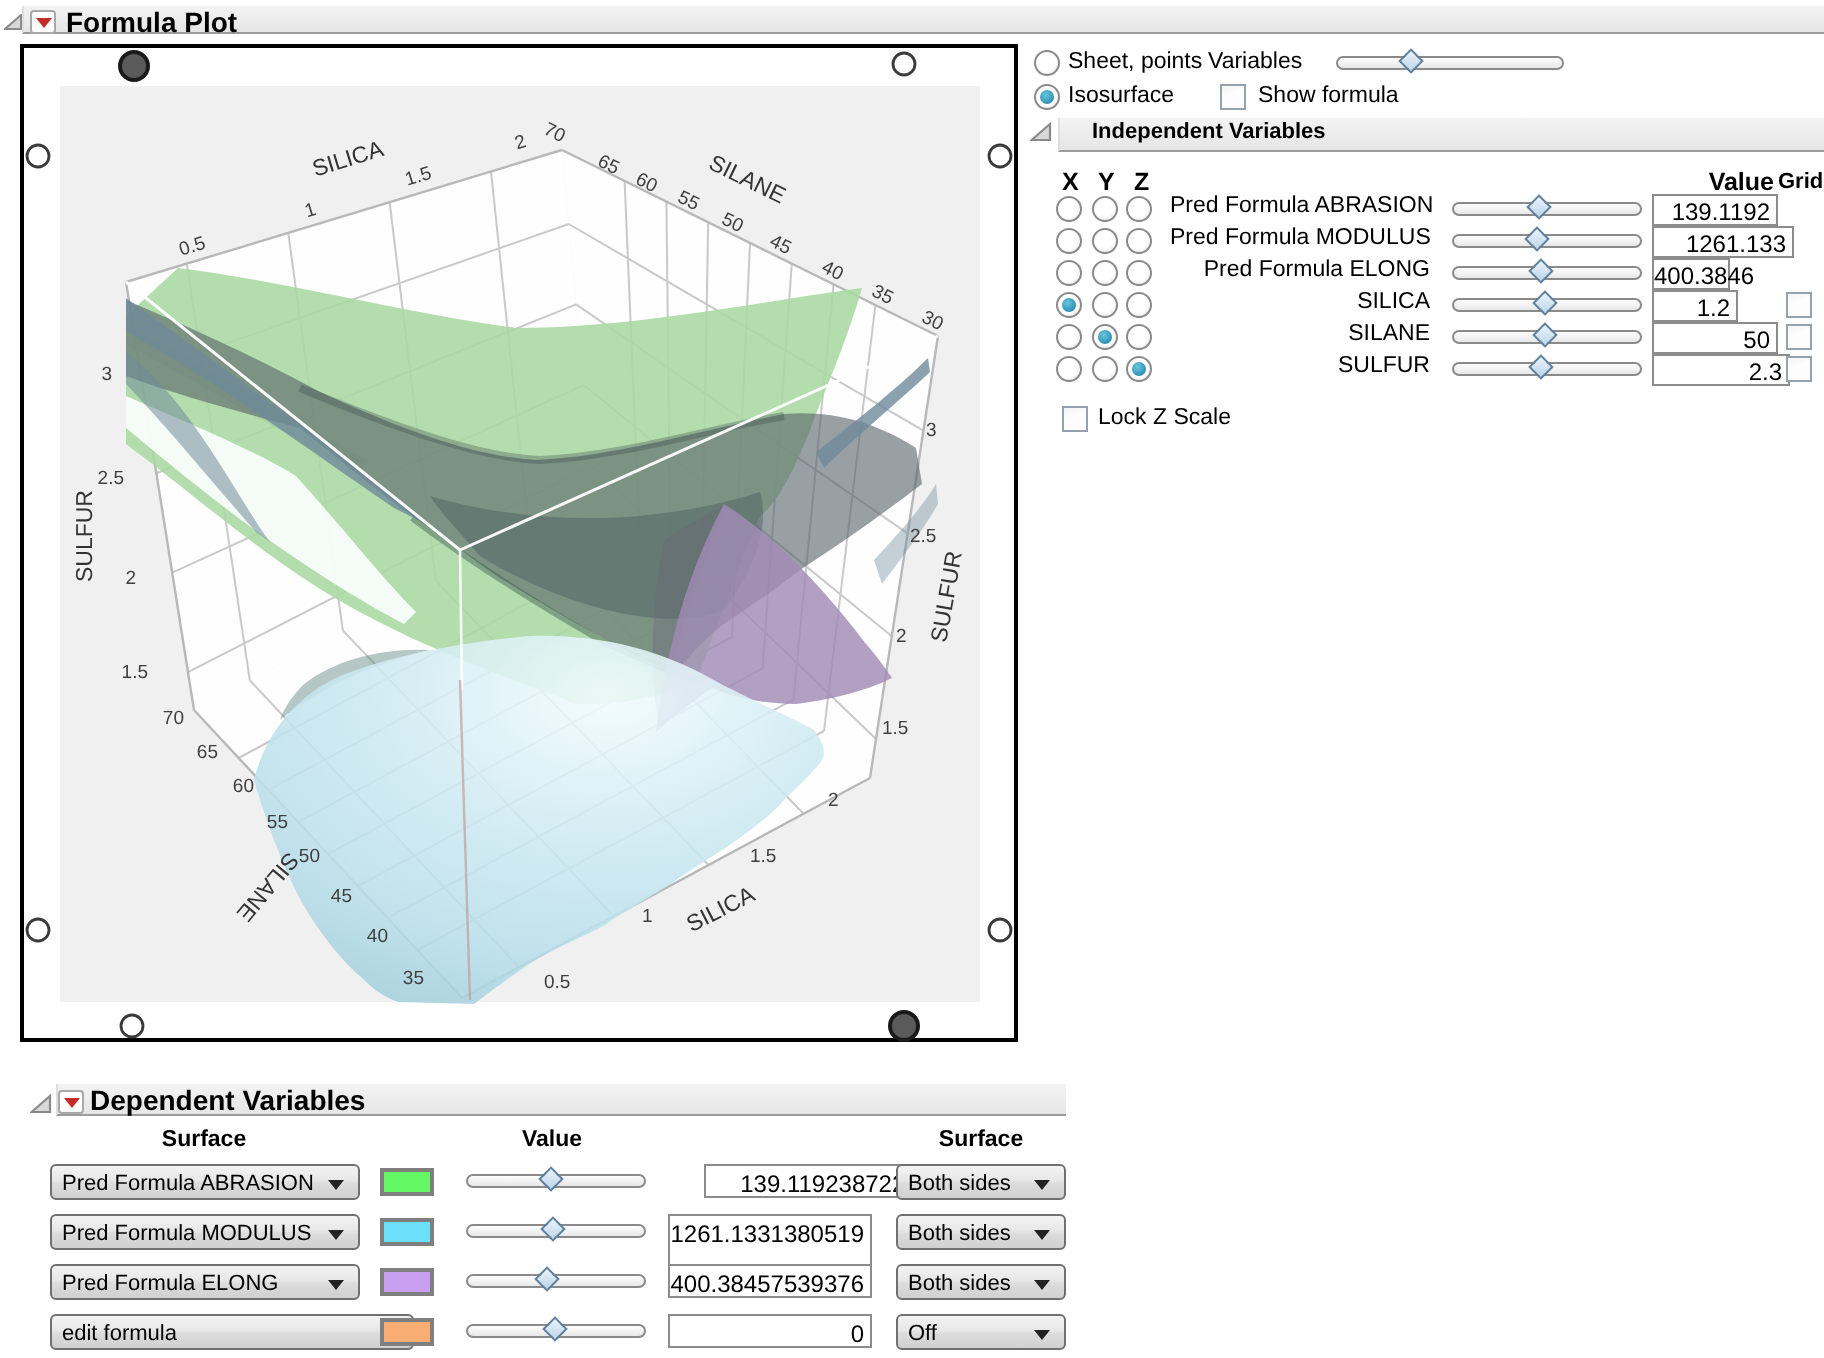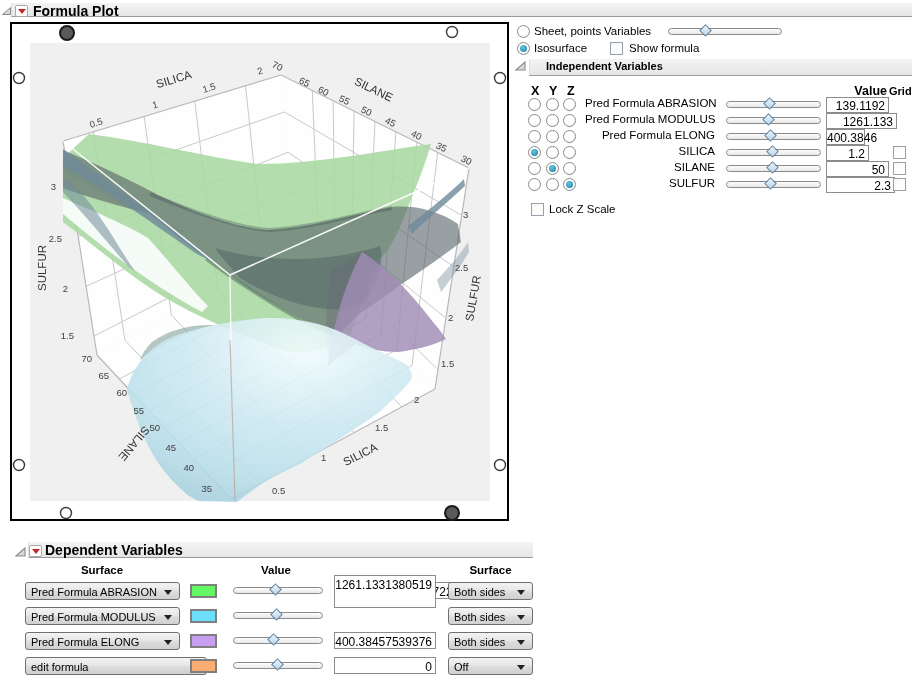--- a/index.html
+++ b/index.html
@@ -261,21 +261,21 @@
 <div class="drop" style="left:25px;top:582px;width:155px">Pred Formula ABRASION</div>
 <div class="swatch" style="left:190px;top:584px;background:#63f763"></div>
 <div class="track" style="left:233px;top:587px;width:90px"></div>
 <div class="thumb" style="left:271px;top:585px"></div>
 <div class="vbox" style="left:352px;top:582px;width:118px;height:17px;padding-top:2px">139.11923872266</div>
 <div class="drop" style="left:448px;top:582px;width:85px">Both sides</div>
 <div class="drop" style="left:25px;top:607px;width:155px">Pred Formula MODULUS</div>
 <div class="swatch" style="left:190px;top:609px;background:#6ce0fb"></div>
 <div class="track" style="left:233px;top:612px;width:90px"></div>
 <div class="thumb" style="left:272px;top:610px"></div>
-<div class="vbox" style="left:334px;top:575px;width:102px;height:33px;padding-top:2px">1261.1331380519</div>
+<div class="vbox" style="left:334px;top:607px;width:102px;height:33px;padding-top:2px">1261.1331380519</div>
 <div class="drop" style="left:448px;top:607px;width:85px">Both sides</div>
 <div class="drop" style="left:25px;top:632px;width:155px">Pred Formula ELONG</div>
 <div class="swatch" style="left:190px;top:634px;background:#c89ef0"></div>
 <div class="track" style="left:233px;top:637px;width:90px"></div>
 <div class="thumb" style="left:269px;top:635px"></div>
 <div class="vbox" style="left:334px;top:632px;width:102px;height:17px;padding-top:2px">400.38457539376</div>
 <div class="drop" style="left:448px;top:632px;width:85px">Both sides</div>
 <div class="drop" style="left:25px;top:657px;width:182px">edit formula</div>
 <div class="swatch" style="left:190px;top:659px;background:#f9ad72"></div>
 <div class="track" style="left:233px;top:662px;width:90px"></div>

